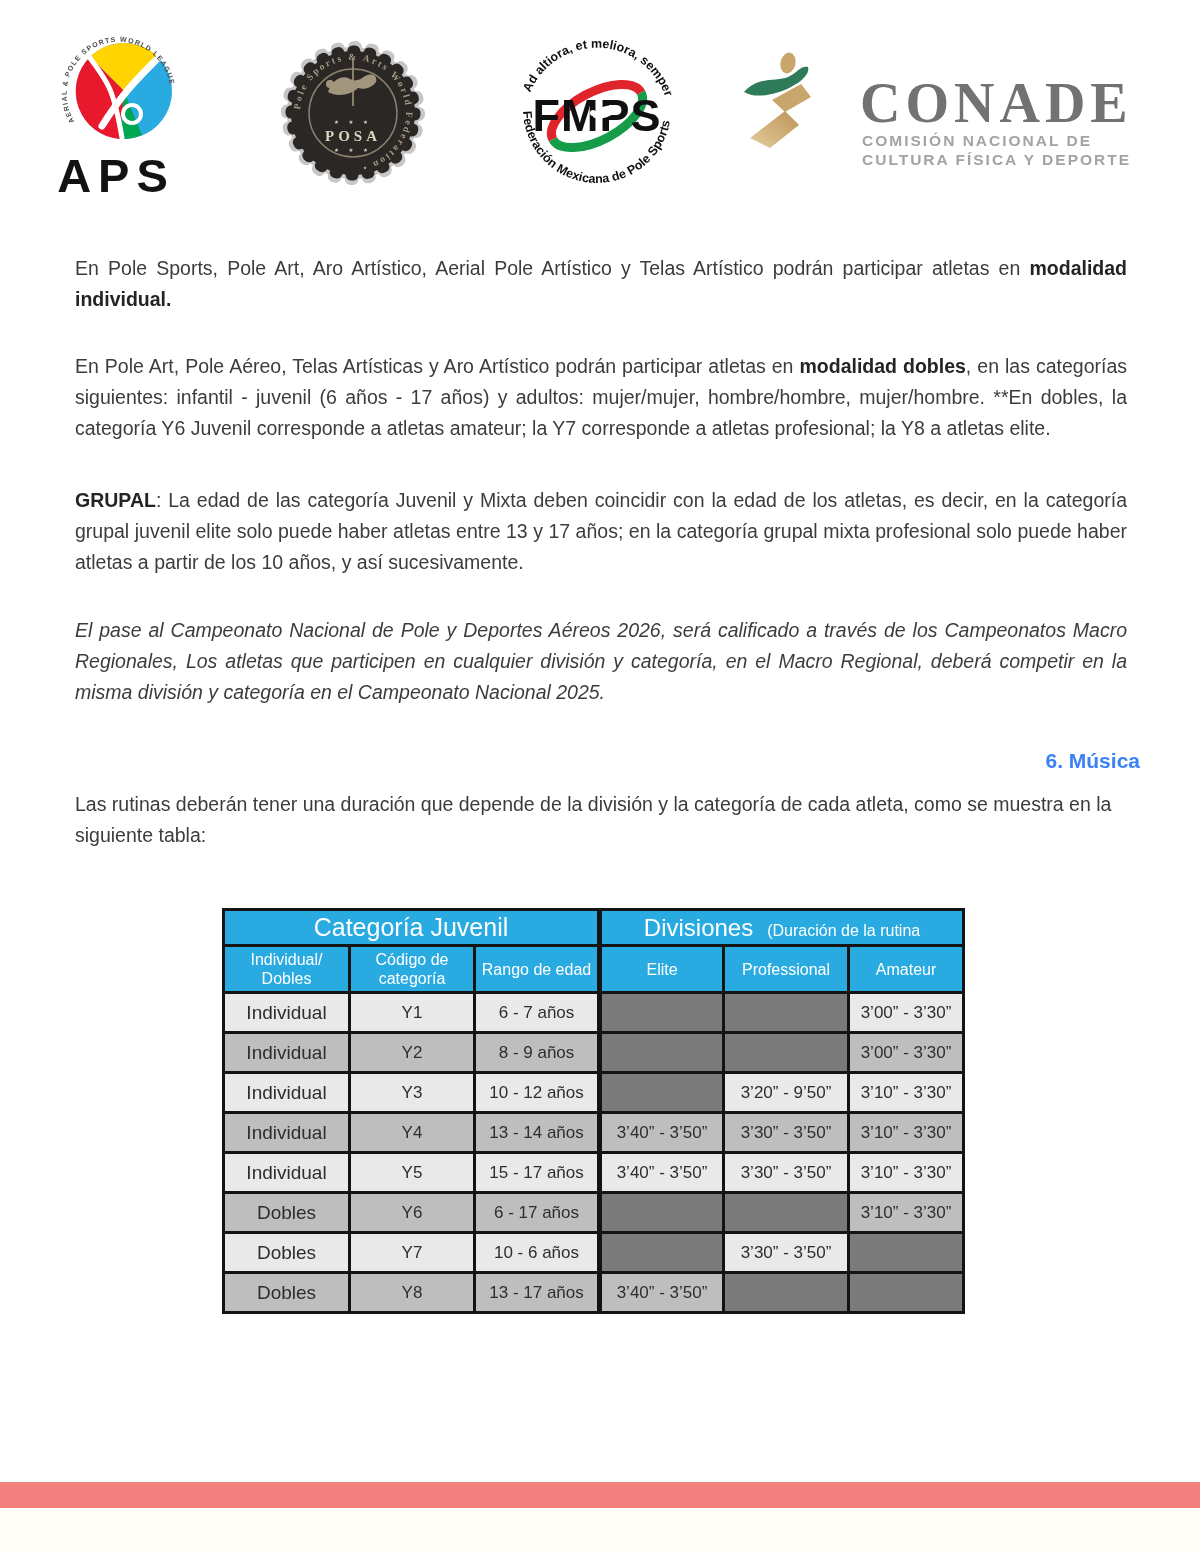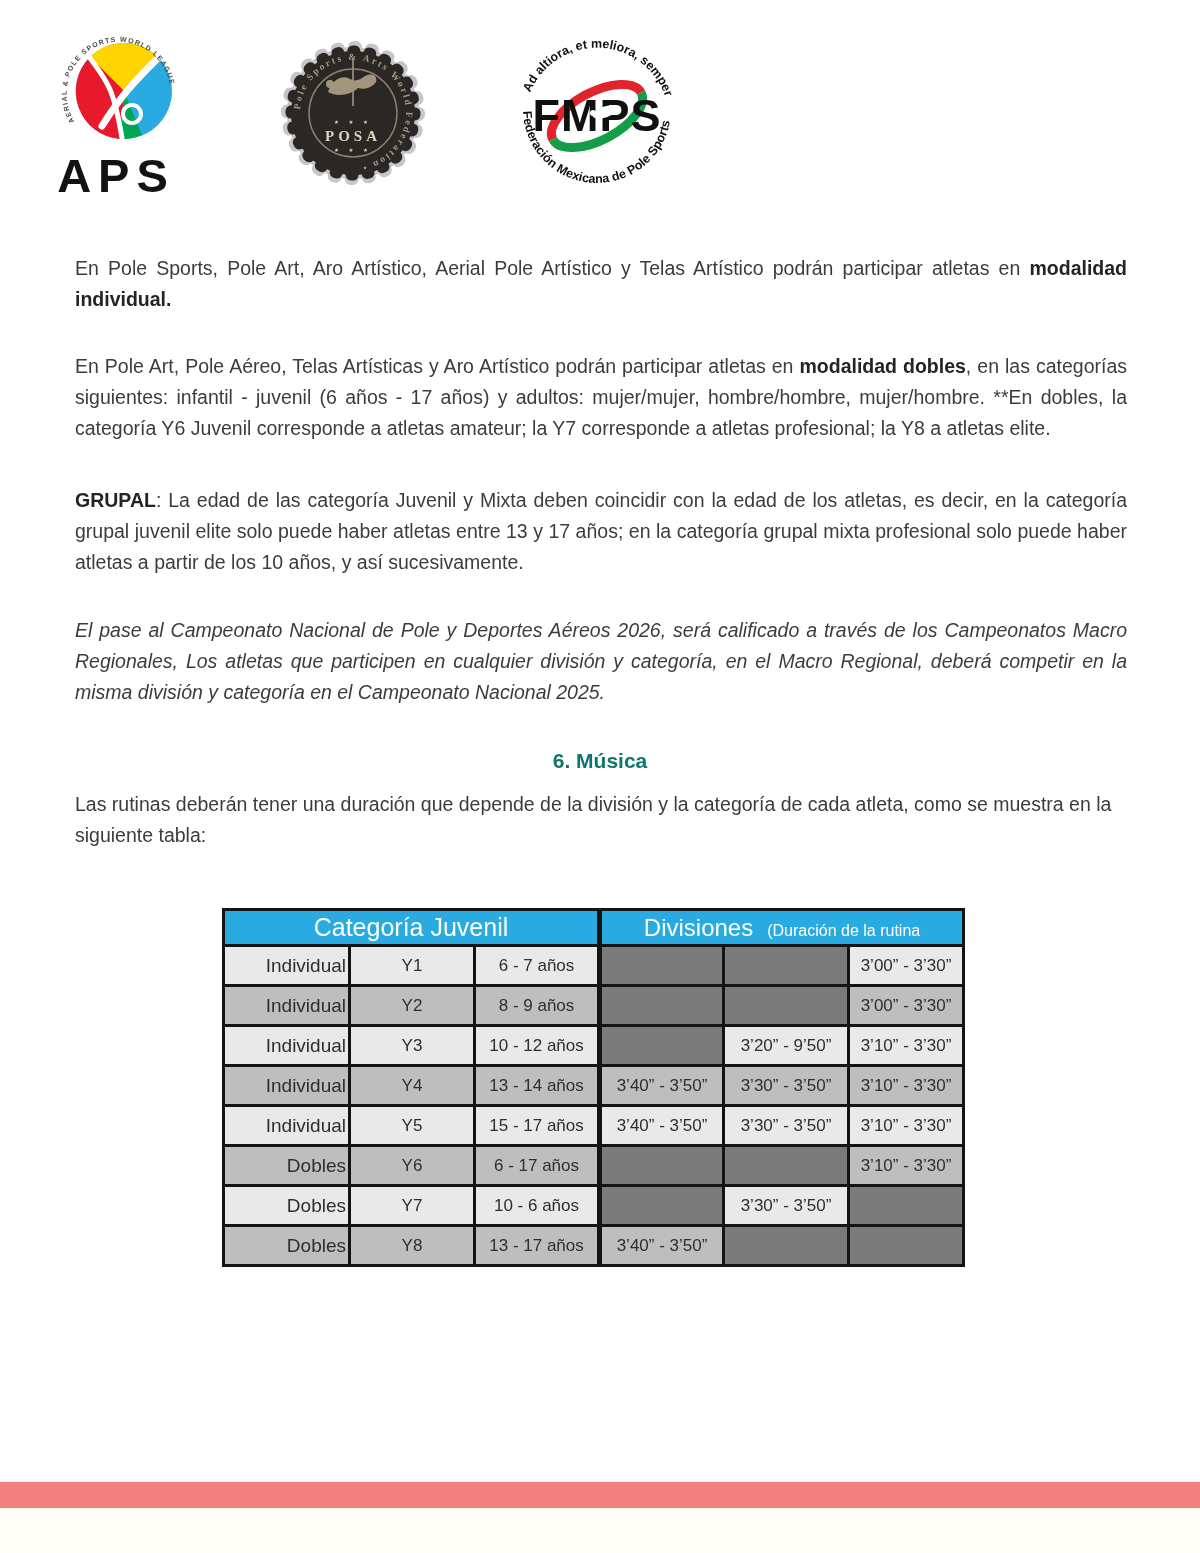--- a/index.html
+++ b/index.html
@@ -22,21 +22,21 @@
     font-size:19.5px;line-height:31px;color:#3c3c3c;
     text-align:justify;
   }
   .content p{margin:13px;}
   .content b,.content strong{color:#242424;}
   .mt36{margin-top:36px !important;}
   .mt41{margin-top:41px !important;}
   .mt37{margin-top:37px !important;font-style:italic;}
   .section-heading{
     margin:37px 0 4px -2px !important;
-    font-size:21px;font-weight:bold;color:#0f766e;text-align:center;
+    font-size:21px;font-weight:bold;color:#3b82f6;text-align:right;
   }
   .intro{text-align:left;}
 
   
   .music-table{
     position:absolute;left:222px;top:908px;width:740px;
     border-collapse:collapse;table-layout:fixed;
     font-family:"Liberation Sans",sans-serif;
   }
   .music-table th,.music-table td{
@@ -49,21 +49,21 @@
     background:var(--header-bg,#29ABE2);color:#fff;height:33px;
     font-weight:400;font-size:25px;
   }
   .group-row .right-group{font-size:24px;}
   .group-row .note{font-size:16px;margin-left:14px;}
   .cols-row th{
     background:var(--header-bg,#29ABE2);color:#fff;height:44px;
     font-weight:400;font-size:16px;line-height:19px;white-space:pre-line;
   }
   .music-table tbody td{height:37px;font-size:17px;color:#2e2e2e;}
-  .music-table tbody td.mod-col{font-size:19px;text-align:right;}
+  .music-table tbody td.mod-col{font-size:19px;}
   tr.row-light td{background:var(--row-light,#E9E9E9);}
   tr.row-gray td{background:var(--row-gray,#BEBEBE);}
   .music-table tbody td.cell-empty{background:var(--empty-cell,#7B7B7B);}
 
   
   .footer-bar{
     position:absolute;left:0;top:1482px;width:1200px;height:26px;
     background:var(--footer-color,#F1807E);
   }
   .below-footer{
@@ -132,20 +132,37 @@
       </text>
       <text font-size="12.5" font-weight="bold" fill="#101010">
         <textPath href="#fmpsBottom" startOffset="1%">Federación Mexicana de Pole Sports</textPath>
       </text>
       <text x="84" y="111" text-anchor="middle" font-size="45" font-weight="900" letter-spacing="1" fill="#101010">FMPS</text>
       <ellipse cx="92" cy="92" rx="13" ry="5.5" fill="#ffffff" transform="rotate(-18 92 92)"></ellipse>
       <circle cx="80" cy="93" r="3" fill="#ffffff"></circle>
     </svg>
   </div>
 
+  <div class="logo logo-conade">
+    <svg viewBox="0 0 392 122">
+      <defs>
+        <linearGradient id="tanGrad" x1="0" y1="1" x2="1" y2="0">
+          <stop offset="0" stop-color="#E3CC9F"></stop>
+          <stop offset="1" stop-color="#BD9354"></stop>
+        </linearGradient>
+      </defs>
+      <ellipse cx="46" cy="15" rx="7.5" ry="10.5" fill="#C9A66B" transform="rotate(12 46 15)"></ellipse>
+      <path d="M2,44 C16,28 34,34 46,29 C55,25 59,17 66,19 C68,25 61,33 49,39 C34,47 13,51 2,44 Z" fill="#2E7B5A"></path>
+      <path d="M30,52 L59,36 L69,49 L43,64 Z" fill="#C9A66B"></path>
+      <path d="M8,90 L43,63 L57,77 L28,100 Z" fill="url(#tanGrad)"></path>
+      <text x="118" y="74" font-family="'Liberation Serif',serif" font-weight="bold" font-size="56" letter-spacing="5" fill="#727272">CONADE</text>
+      <text x="120" y="98" font-size="15.5" font-weight="bold" letter-spacing="2" fill="#A3A3A3">COMISIÓN NACIONAL DE</text>
+      <text x="120" y="117" font-size="15.5" font-weight="bold" letter-spacing="2" fill="#A3A3A3">CULTURA FÍSICA Y DEPORTE</text>
+    </svg>
+  </div>
 
   <div class="content">
     <p><span>En Pole Sports, Pole Art, Aro Artístico, Aerial Pole Artístico y Telas Artístico podrán participar atletas en </span><strong>modalidad individual.</strong></p>
 
     <p class="mt36"><span>En Pole Art, Pole Aéreo, Telas Artísticas y Aro Artístico podrán participar atletas en </span><strong>modalidad dobles</strong><span>, en las categorías siguientes: infantil - juvenil (6 años - 17 años) y adultos: mujer/mujer, hombre/hombre, mujer/hombre. **En dobles, la categoría Y6 Juvenil corresponde a atletas amateur; la Y7 corresponde a atletas profesional; la Y8 a atletas elite.</span></p>
 
     <p class="mt41"><strong>GRUPAL</strong><span>: La edad de las categoría Juvenil y Mixta deben coincidir con la edad de los atletas, es decir, en la categoría grupal juvenil elite solo puede haber atletas entre 13 y 17 años; en la categoría grupal mixta profesional solo puede haber atletas a partir de los 10 años, y así sucesivamente.</span></p>
 
     <p class="mt37"><span>El pase al Campeonato Nacional de Pole y Deportes Aéreos 2026, será calificado a través de los Campeonatos Macro Regionales, Los atletas que participen en cualquier división y categoría, en el Macro Regional, deberá competir en la misma división y categoría en el Campeonato Nacional 2025.</span></p>
 
@@ -160,20 +177,30 @@
         <col style="width:125px">
       <col style="width:124px">
         <col style="width:125px">
         <col style="width:115px">
     </colgroup>
     <thead>
       <tr class="group-row">
         <th colspan="3">Categoría Juvenil</th>
         <th colspan="3" class="right-group div-split"><span>Divisiones</span><span class="note">(Duración de la rutina</span></th>
       </tr>
+      <tr class="cols-row">
+        <th>Individual/
+Dobles</th>
+        <th>Código de
+categoría</th>
+        <th>Rango de edad</th>
+        <th class="div-split">Elite</th>
+        <th>Professional</th>
+        <th>Amateur</th>
+      </tr>
     </thead>
     <tbody>
         <tr class="row-light">
           <td class="mod-col">Individual</td>
           <td>Y1</td>
           <td>6 - 7 años</td>
           <td class="div-split cell-empty"></td>
           <td class="cell-empty"></td>
           <td>3’00” - 3’30”</td>
         </tr>

